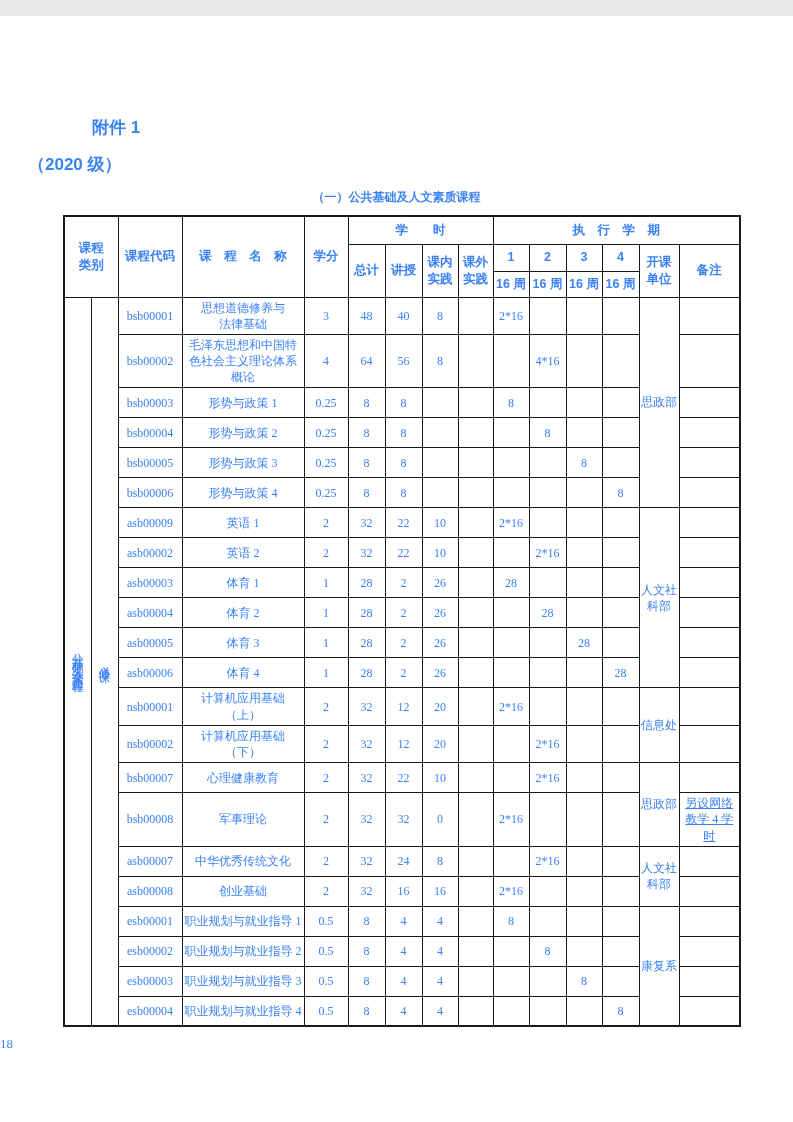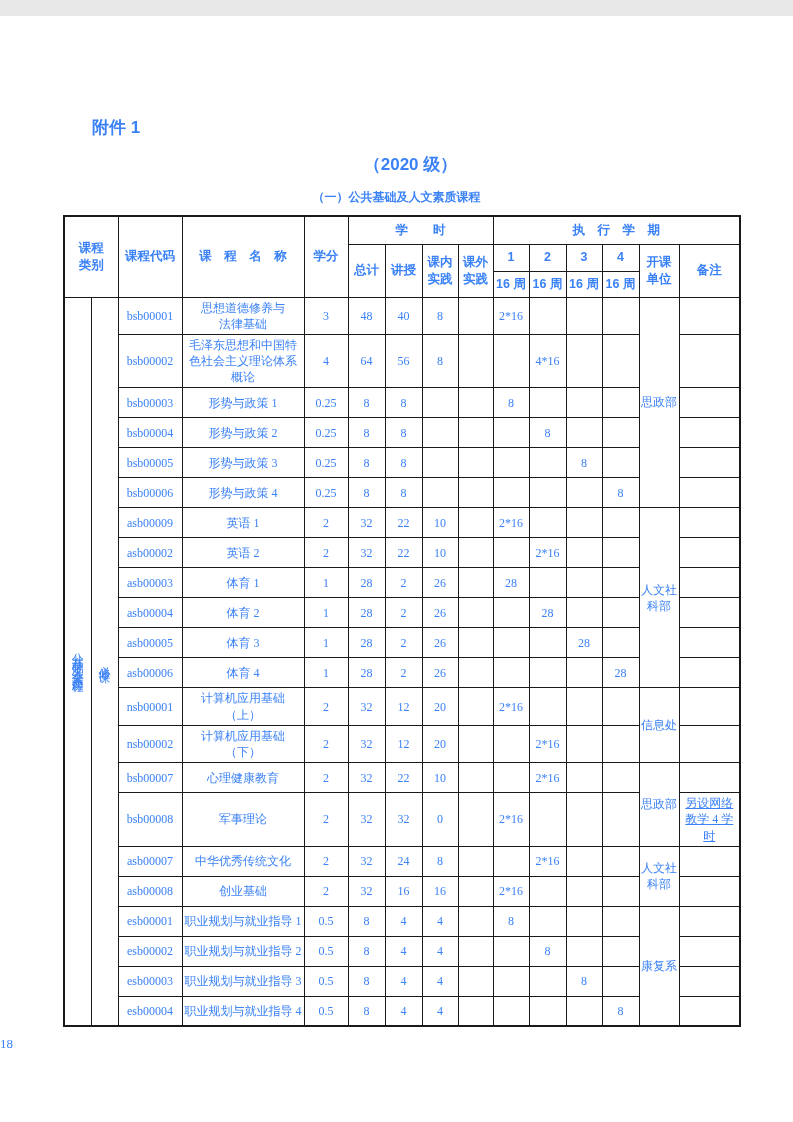--- a/index.html
+++ b/index.html
@@ -13,21 +13,21 @@
     padding-top: 100px; margin-left: 92px;
     font-family: "Liberation Sans", "DejaVu Sans", sans-serif;
     font-weight: bold; font-size: 17px;
   }
   .doc-title {
     margin-top: 22px; text-align: center;
     font-family: "Liberation Sans", "DejaVu Sans", sans-serif;
     font-weight: bold; font-size: 19px; letter-spacing: 1px;
   }
   .doc-grade {
-    margin-top: 14px; text-align: center;
+    margin-top: 14px; 
     font-family: "Liberation Sans", "DejaVu Sans", sans-serif;
     font-weight: bold; font-size: 17px; padding-left: 28px;
   }
   .doc-section {
     margin-top: 13px; text-align: center;
     font-family: "Liberation Sans", "DejaVu Sans", sans-serif;
     font-weight: bold; font-size: 12px;
   }
   table.schedule {
     border-collapse: collapse; table-layout: fixed;

